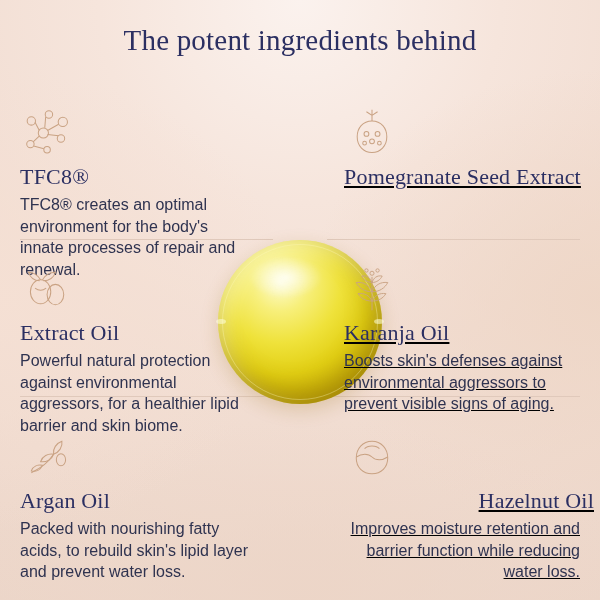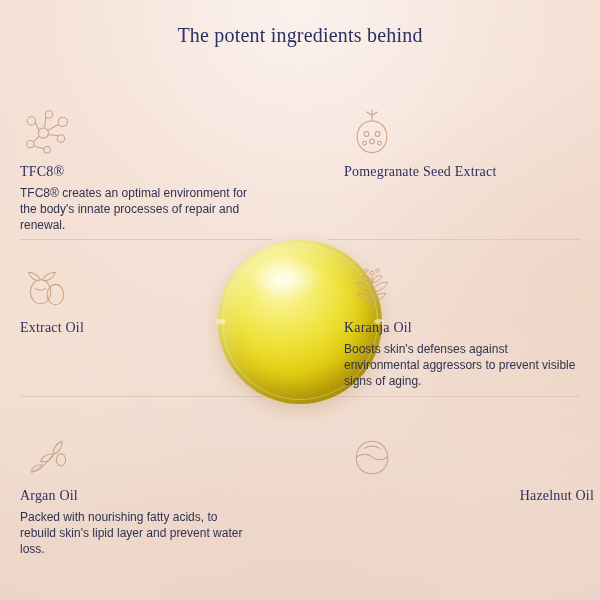--- a/index.html
+++ b/index.html
@@ -39,21 +39,21 @@
 
   
   .heading {
     position: absolute;
     top: 22px;
     left: 0;
     right: 0;
     text-align: center;
     font-family: "Liberation Serif", serif;
     color: #2b2f62;
-    font-size: 20px;
+    font-size: 29px;
     line-height: 1.30;
     letter-spacing: 0.2px;
   }
   .heading .line { display: block; }
 
   
   .rule {
     position: absolute;
     height: 1px;
     background: #e0c9bb;
@@ -110,42 +110,42 @@
   }
   .oil-notch-l { left: -2px; }
   .oil-notch-r { right: -2px; }
 
   
   .item {
     position: absolute;
     width: 250px;
   }
   .item-left  { left: 20px; }
-  .item-right { left: 344px; }
+  .item-right { left: 344px; text-decoration: underline; }
 
   .icon {
     width: 56px;
     height: 50px;
     margin-bottom: 6px;
     color: #c9a283;
   }
   .icon svg { display: block; width: 100%; height: 100%; }
 
   .ing-title {
     font-family: "Liberation Serif", serif;
     color: #2b2f62;
-    font-size: 14px;
+    font-size: 22px;
     line-height: 1.18;
     margin-bottom: 4px;
     letter-spacing: 0.2px;
   }
   .ing-desc {
     font-family: "Liberation Sans", sans-serif;
     color: #2f3350;
-    font-size: 12px;
+    font-size: 16px;
     line-height: 1.35;
     max-width: 236px;
   }
 
   
   .pos-tfc8        { top: 108px; }
   .pos-pomegranate { top: 108px; }
   .pos-babassu     { top: 264px; }
   .pos-karanja     { top: 264px; }
   .pos-argan       { top: 432px; }
@@ -213,20 +213,21 @@
     <div class="icon">
       <svg viewBox="0 0 60 54" fill="none" stroke="currentColor" stroke-width="1.1">
         <ellipse cx="22" cy="30" rx="11" ry="13"></ellipse>
         <ellipse cx="38" cy="33" rx="9" ry="11"></ellipse>
         <path d="M22 17 C18 11 14 9 9 9 C11 15 15 18 21 18"></path>
         <path d="M24 17 C28 11 33 9 38 9 C36 15 32 18 25 18"></path>
         <path d="M16 26 C20 29 24 29 28 26"></path>
       </svg>
     </div>
     <div class="ing-title">Extract Oil</div>
+    <div class="ing-desc">Powerful natural protection against environmental aggressors, for a healthier lipid barrier and skin biome.</div>
   </div>
 
   <div class="item item-right pos-karanja">
     <div class="icon">
       <svg viewBox="0 0 60 54" fill="none" stroke="currentColor" stroke-width="1">
         <path d="M30 50 C30 40 30 26 30 14"></path>
         <path d="M30 30 C22 30 16 26 13 20 C21 19 27 23 30 30 Z"></path>
         <path d="M30 30 C38 30 44 26 47 20 C39 19 33 23 30 30 Z"></path>
         <path d="M30 40 C23 40 18 37 15 32 C22 31 27 34 30 40 Z"></path>
         <path d="M30 40 C37 40 42 37 45 32 C38 31 33 34 30 40 Z"></path>
@@ -257,14 +258,15 @@
 
   <div class="item item-right pos-hazelnut">
     <div class="icon">
       <svg viewBox="0 0 60 54" fill="none" stroke="currentColor" stroke-width="1.1">
         <path d="M30 10 C20 10 13 18 13 28 C13 38 20 45 30 45 C40 45 47 38 47 28 C47 18 40 10 30 10 Z"></path>
         <path d="M13 27 C19 23 26 23 30 27 C34 31 41 31 47 27"></path>
         <path d="M22 18 C25 14 35 14 38 18"></path>
       </svg>
     </div>
     <div class="ing-title">Hazelnut Oil</div>
+    <div class="ing-desc">Improves moisture retention and barrier function while reducing water loss.</div>
   </div>
 </div>
 
 </body></html>

